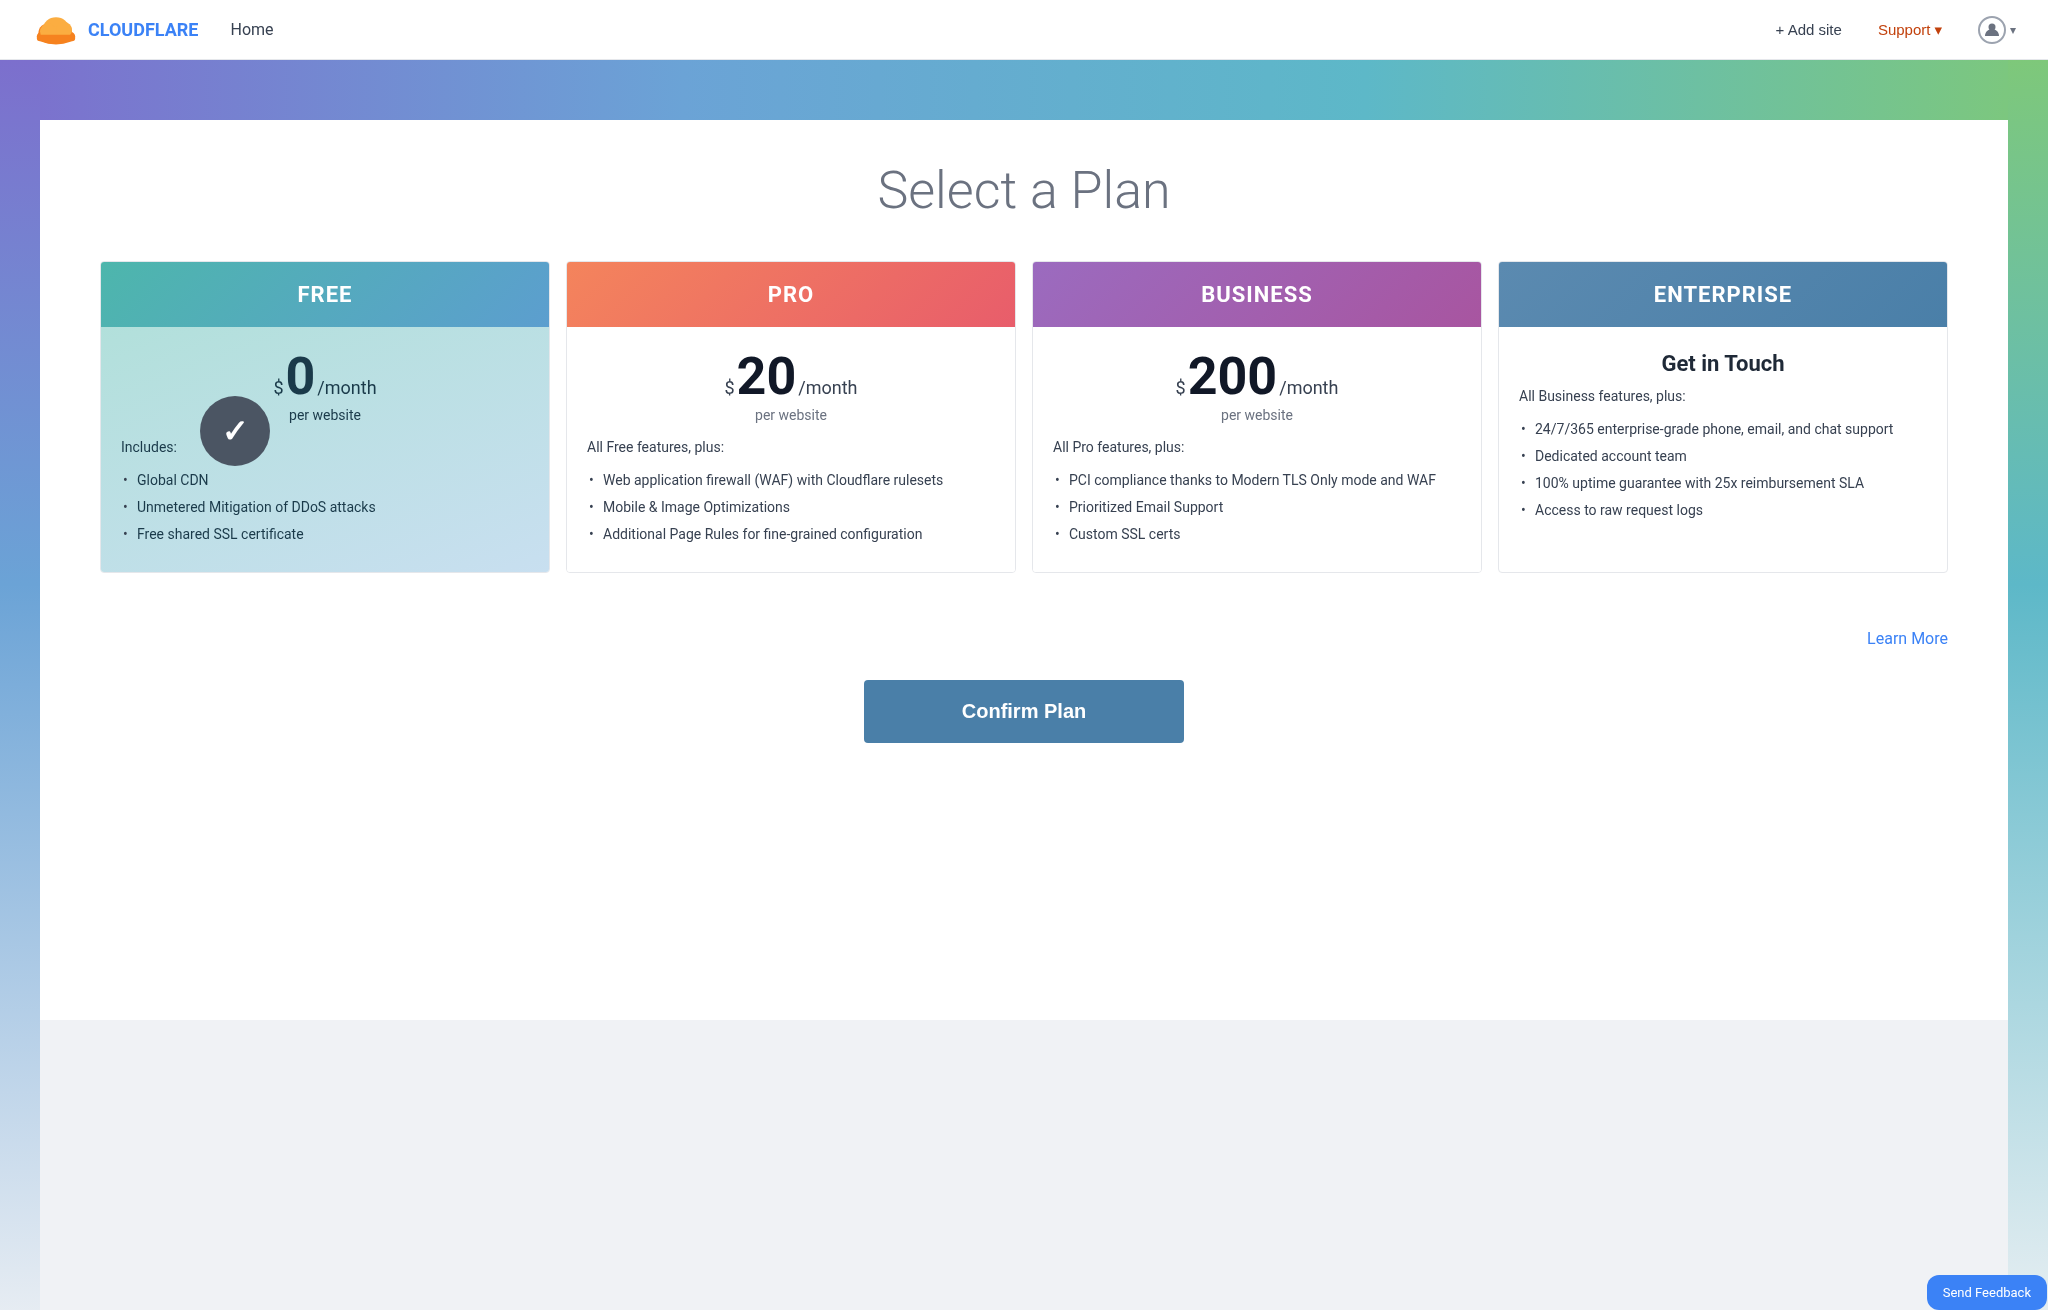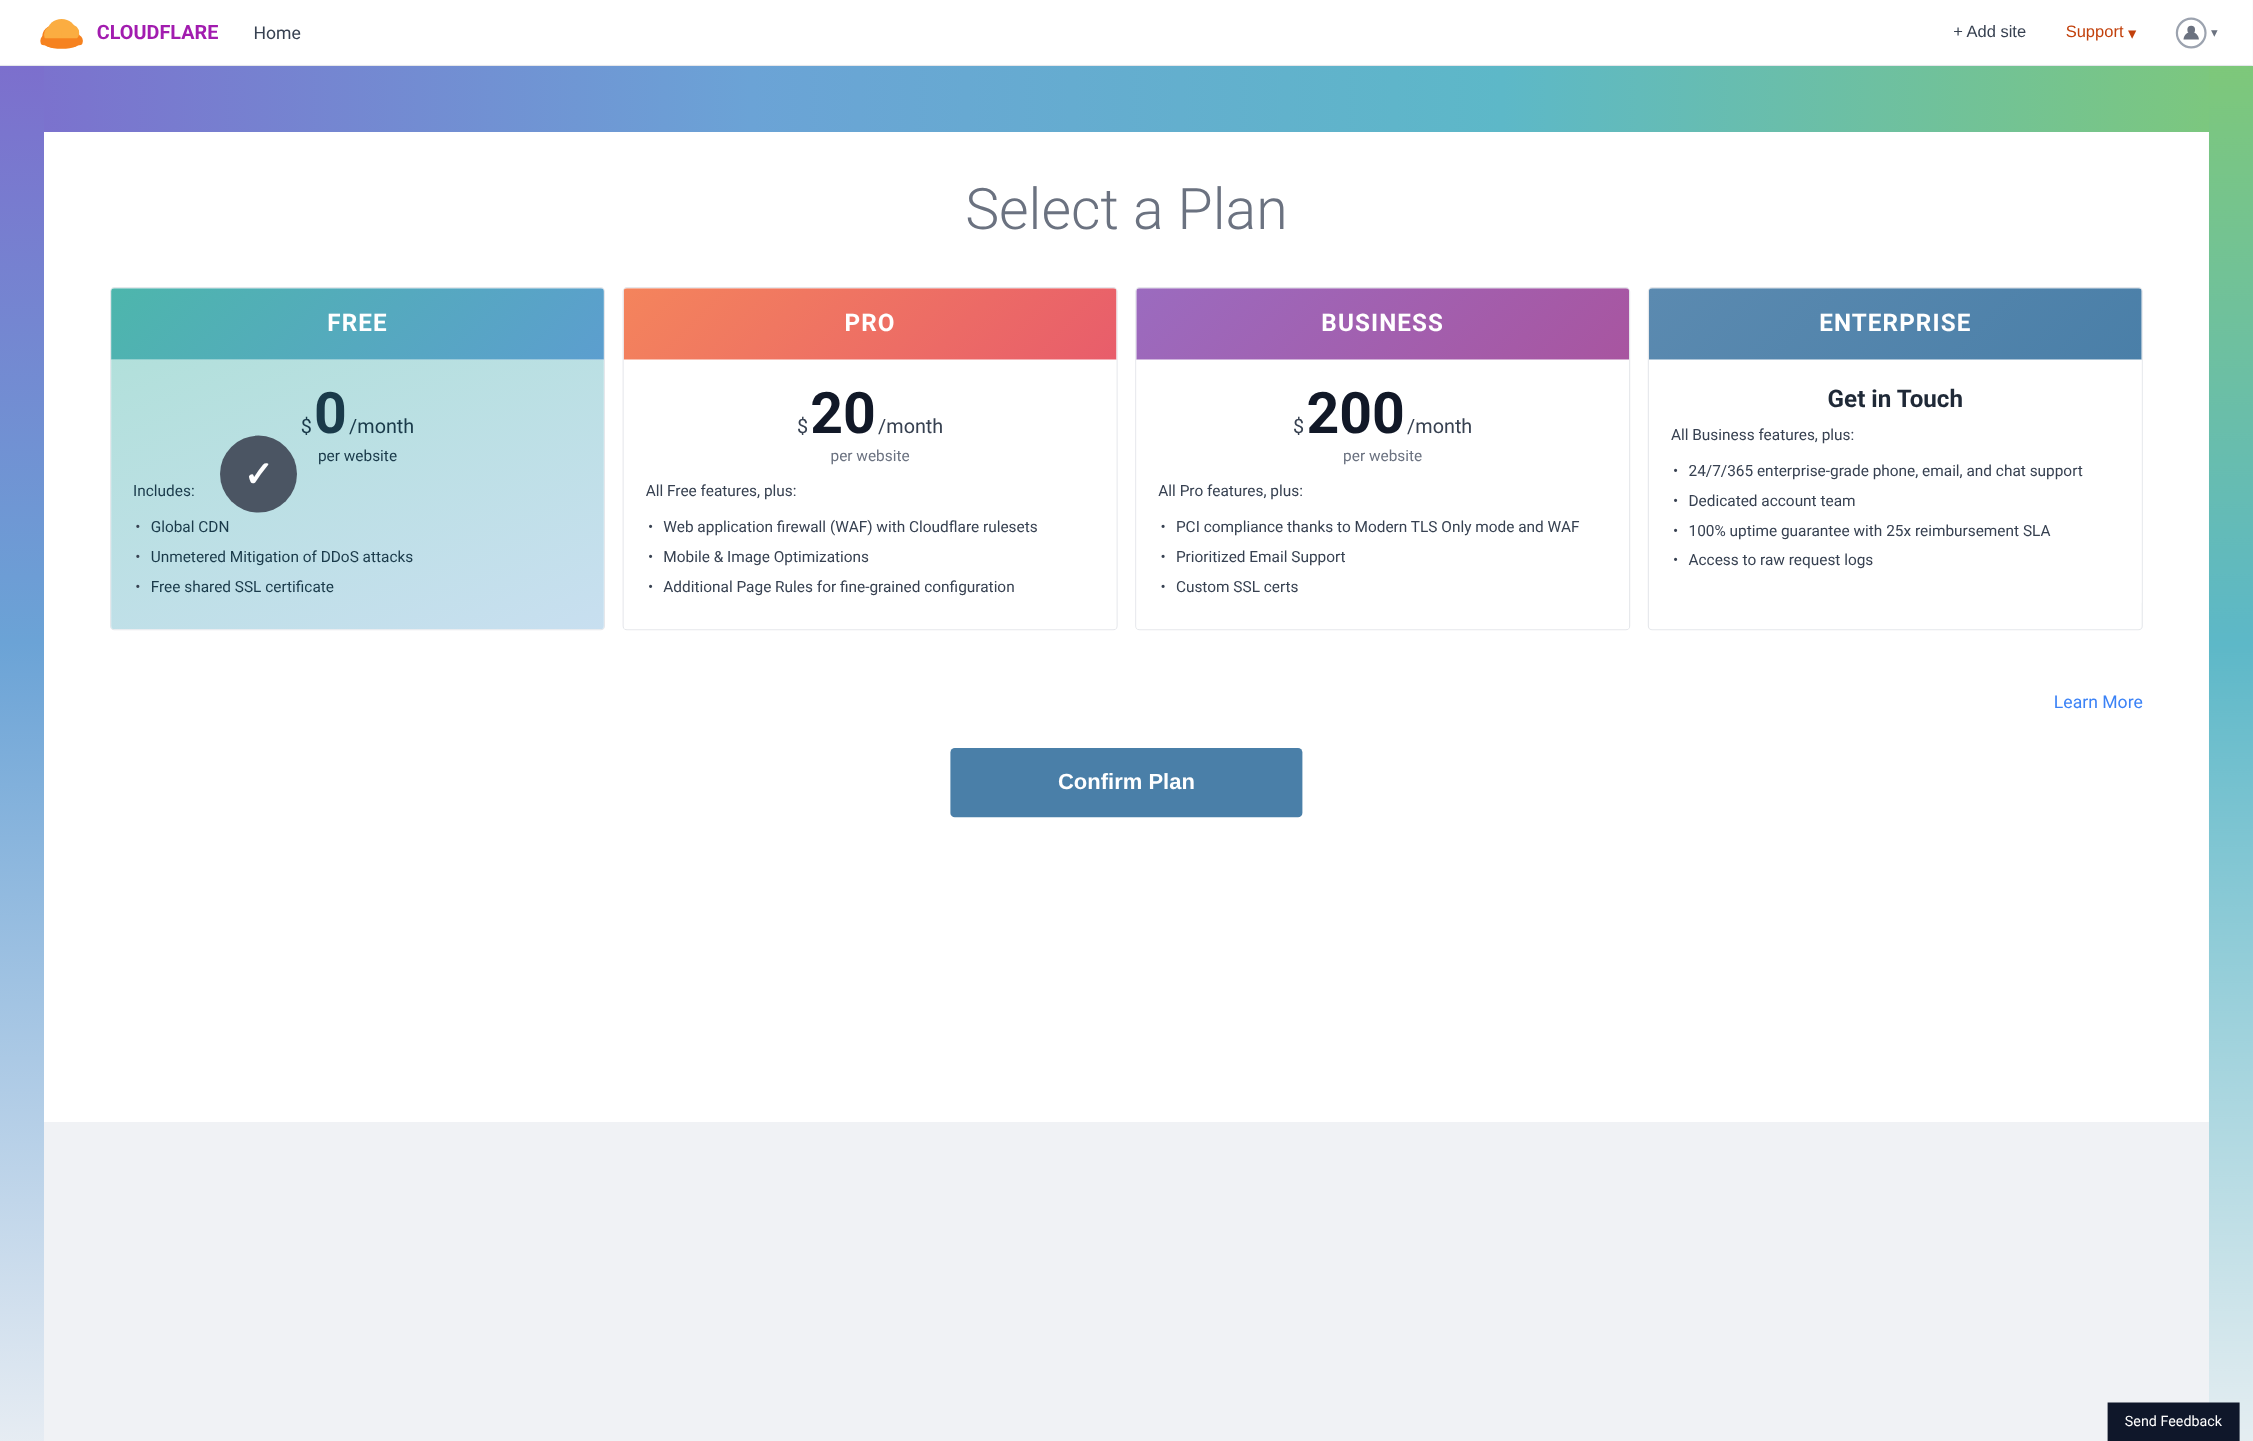--- a/index.html
+++ b/index.html
@@ -284,26 +284,27 @@
       font-size: 20px;
       font-weight: 700;
       cursor: pointer;
       min-width: 320px;
     }
 
     
     .send-feedback {
       position: fixed;
       bottom: 0;
-      right: 12px;
-      background: #0f172a;
+      right: 1px;
+      background: #3b82f6;
       color: #fff;
       padding: 10px 16px;
       font-size: 13px;
       cursor: pointer;
+      border-radius: 12px;
     }
     .left-bg {
       position: fixed;
       left: 0;
       top: 60px;
       width: 40px;
       height: 100%;
       background: linear-gradient(180deg, #7c6fcd 0%, #6ba3d6 40%, #f0f2f5 100%);
       z-index: 0;
     }
@@ -326,21 +327,21 @@
     <svg class="cloudflare-icon" viewBox="0 0 60 40">
       <ellipse cx="30" cy="28" rx="24" ry="10" fill="#F6821F"></ellipse>
       <ellipse cx="22" cy="24" rx="14" ry="13" fill="#F6821F"></ellipse>
       <ellipse cx="38" cy="22" rx="12" ry="12" fill="#F6821F"></ellipse>
       <ellipse cx="30" cy="18" rx="16" ry="14" fill="#FBAD41"></ellipse>
       <ellipse cx="20" cy="22" rx="10" ry="10" fill="#FBAD41"></ellipse>
       <ellipse cx="40" cy="20" rx="10" ry="10" fill="#FBAD41"></ellipse>
       <rect x="6" y="26" width="48" height="8" fill="#F6821F" rx="4"></rect>
     </svg>
     <div style="display:flex;flex-direction:column;line-height:1;">
-      <span style="font-size:18px;font-weight:700;color:#a21caf;">CLOUDFLARE</span>
+      <span style="font-size:18px;font-weight:700;color:#3b82f6;">CLOUDFLARE</span>
     </div>
   </div>
   <span class="navbar-home">Home</span>
   <div class="navbar-right">
     <button class="add-site-btn">+ Add site</button>
     <button class="support-btn">
       <span>Support</span>
       <span>▾</span>
     </button>
     <button class="user-btn">

